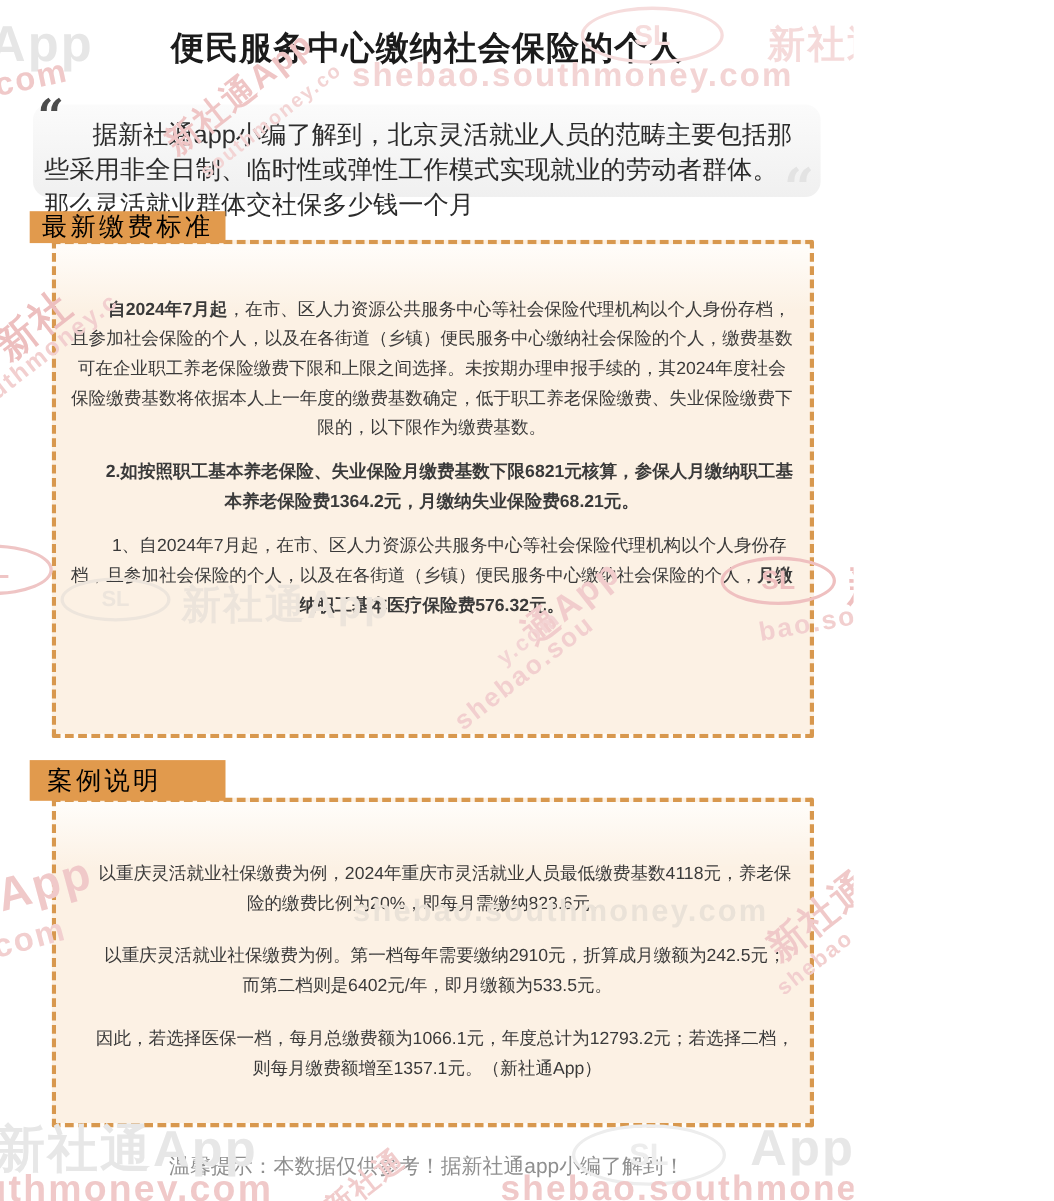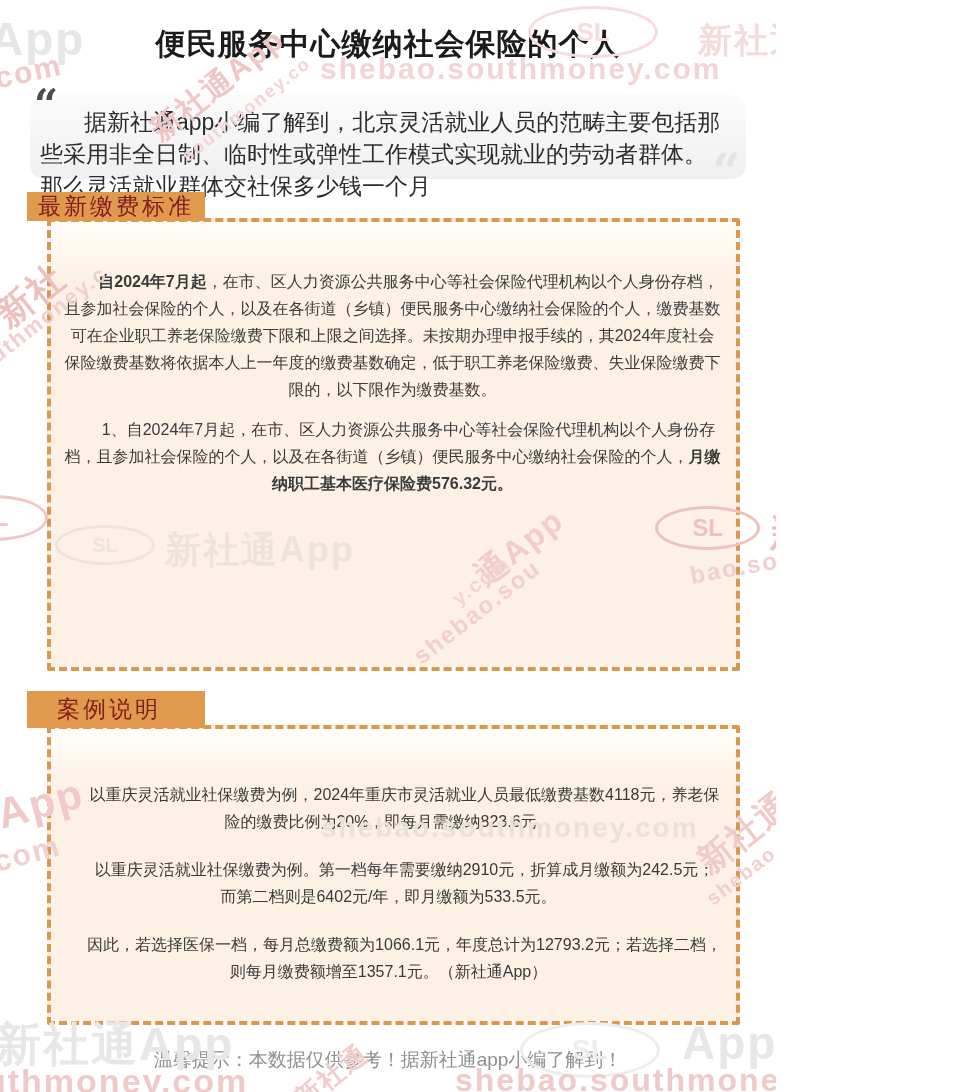--- a/index.html
+++ b/index.html
@@ -37,25 +37,25 @@
     color:#e3e3e3; font-family:"DejaVu Serif","Liberation Serif",serif; font-weight:bold;
   }
   .quote-text { font-size:23px; line-height:32px; color:#2c2c2c; text-indent:44px; }
 
   .section { position:relative; }
   .section-1 { margin-top:13px; }
   .section-2 { margin-top:20px; }
 
   .section-label {
     position:relative; z-index:3; display:inline-block; margin-left:27px;
-    width:178px; color:#7f1d1d; font-size:23px; letter-spacing:3px;
+    width:178px; color:#000000; font-size:23px; letter-spacing:3px;
     background:#E19A4D;
   }
   .label-1 { height:29px; line-height:29px; text-align:center; }
-  .label-2 { height:37px; line-height:37px; padding-left:30px; }
+  .label-2 { height:37px; line-height:37px; padding-left:16px; }
 
   .dashed-box {
     position:relative; margin:-3px 36px 0 47px;
     border:4px dashed #D8984E; border-radius:2px;
     background:linear-gradient(180deg,#FFFDFA 0px,#FCF1E4 60px,#FCF1E4 100%);
   }
   .box-1 { padding:46px 14px 28px 12px; min-height:453px; }
   .box-2 { padding:52px 14px 36px 4px; min-height:289px; }
 
   .para { font-size:16px; line-height:27px; color:#3a3a3a; text-indent:2em; margin-bottom:13px;text-align:center; }
@@ -117,20 +117,21 @@
     <div class="quote-box">
       <span class="quote-open">“</span>
       <p class="quote-text">据新社通app小编了解到，北京灵活就业人员的范畴主要包括那些采用非全日制、临时性或弹性工作模式实现就业的劳动者群体。那么灵活就业群体交社保多少钱一个月</p>
       <span class="quote-close">“</span>
     </div>
 
     <div class="section section-1">
       <div class="section-label label-1">最新缴费标准</div>
       <div class="dashed-box box-1">
           <p class="para"><span class="b">自2024年7月起</span><span>，在市、区人力资源公共服务中心等社会保险代理机构以个人身份存档，且参加社会保险的个人，以及在各街道（乡镇）便民服务中心缴纳社会保险的个人，缴费基数可在企业职工养老保险缴费下限和上限之间选择。未按期办理申报手续的，其2024年度社会保险缴费基数将依据本人上一年度的缴费基数确定，低于职工养老保险缴费、失业保险缴费下限的，以下限作为缴费基数。</span></p>
+          <p class="para"><span class="b">2.如按照职工基本养老保险、失业保险月缴费基数下限6821元核算，参保人月缴纳职工基本养老保险费1364.2元，月缴纳失业保险费68.21元。</span></p>
           <p class="para"><span>1、自2024年7月起，在市、区人力资源公共服务中心等社会保险代理机构以个人身份存档，且参加社会保险的个人，以及在各街道（乡镇）便民服务中心缴纳社会保险的个人，</span><span class="b">月缴纳职工基本医疗保险费576.32元。</span></p>
         </div>
     </div>
 
     <div class="section section-2">
       <div class="section-label label-2">案例说明</div>
       <div class="dashed-box box-2">
           <p class="para"><span>以重庆灵活就业社保缴费为例，2024年重庆市灵活就业人员最低缴费基数4118元，养老保险的缴费比例为20%，即每月需缴纳823.6元。</span></p>
           <p class="para"><span>以重庆灵活就业社保缴费为例。第一档每年需要缴纳2910元，折算成月缴额为242.5元；而第二档则是6402元/年，即月缴额为533.5元。</span></p>
           <p class="para"><span>因此，若选择医保一档，每月总缴费额为1066.1元，年度总计为12793.2元；若选择二档，则每月缴费额增至1357.1元。（新社通App）</span></p>

